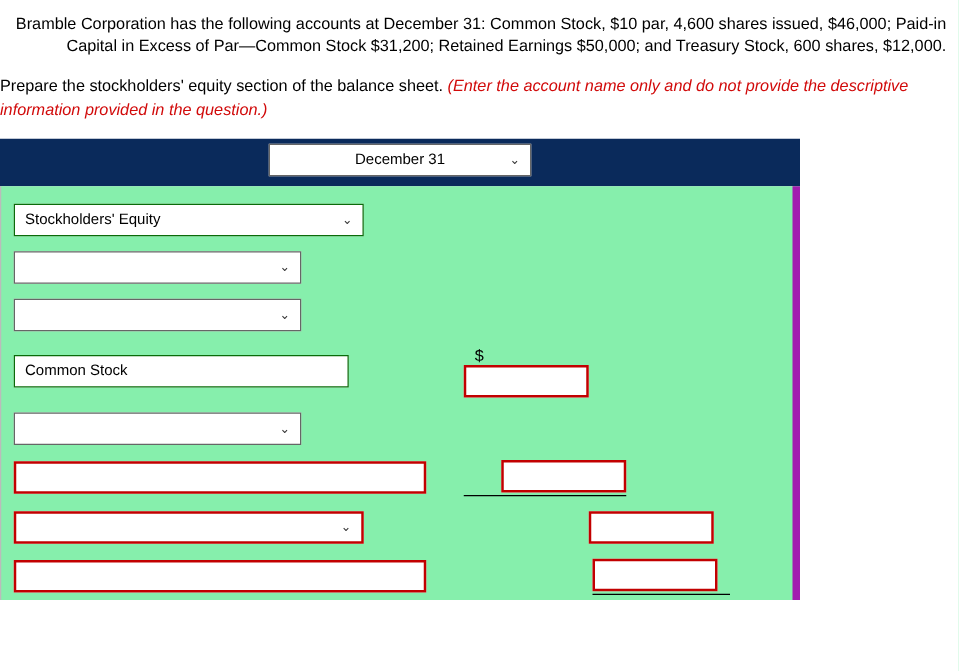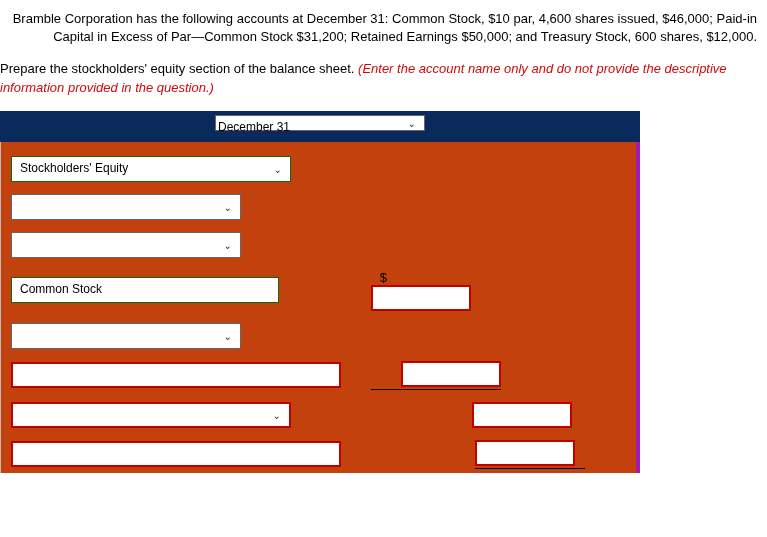--- a/index.html
+++ b/index.html
@@ -46,25 +46,25 @@
     margin-top: 2px;
   }
   .date-row {
     background: #0a2a5b;
     text-align: center;
     padding: 4px 0 8px;
   }
   .date-select {
     display: inline-block;
     width: 210px;
-    height: 16px;
+    height: 26px;
     background: #fff;
     border: 1px solid #666;
-    text-align: left;
-    padding: 4px 2px;
+    text-align: center;
+    padding: 4px 20px;
     position: relative;
     font-size: 12px;
   }
   .select-box {
     display: inline-block;
     height: 26px;
     background: #fff;
     border: 1px solid #666;
     padding: 4px 8px;
     position: relative;
@@ -85,24 +85,24 @@
   .chevron {
     position: absolute;
     right: 8px;
     top: 50%;
     transform: translateY(-50%);
     font-size: 10px;
     color: #333;
     pointer-events: none;
   }
   .body-area {
-    background: #c2410c;
+    background: #86efac;
     padding: 14px 10px 4px;
     border-left: 1px solid #bbb;
-    border-right: 4px solid #a21caf;
+    border-right: 6px solid #a21caf;
   }
   .row {
     display: flex;
     align-items: center;
     margin-bottom: 12px;
     min-height: 26px;
   }
   .col-a { width: 340px; }
   .col-b { width: 140px; padding-left: 20px; }
   .col-c { width: 160px; }

